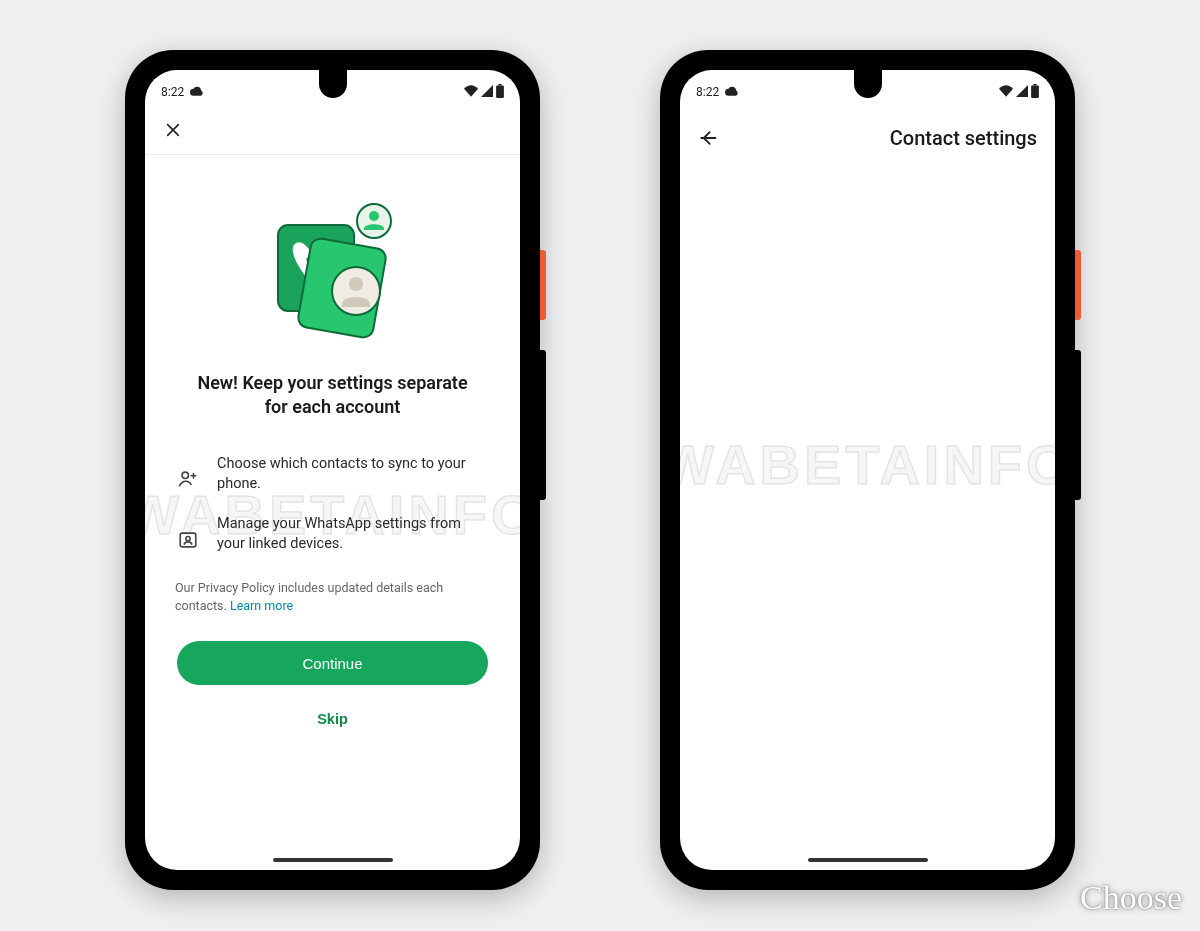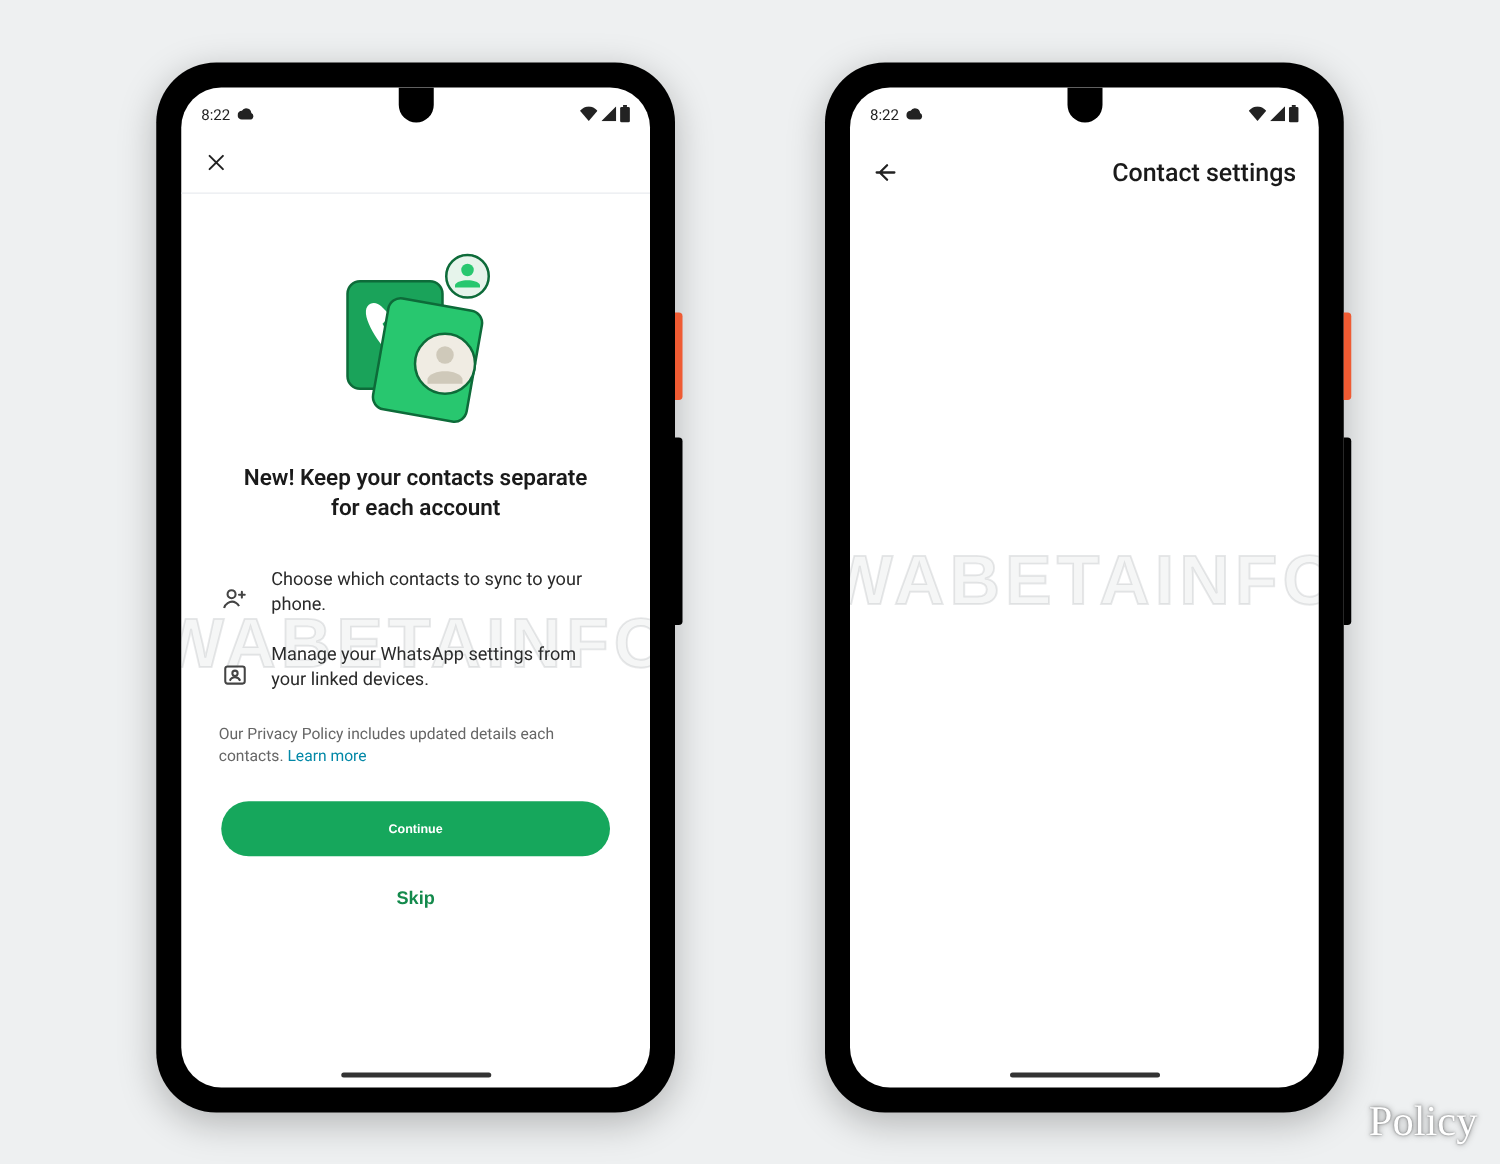--- a/index.html
+++ b/index.html
@@ -128,22 +128,22 @@
   .buttons {
     padding: 26px 6px 22px;
   }
   .btn-primary {
     width:100%;
     background:#16a75c;
     color:#fff;
     border:none;
     border-radius:26px;
     height:44px;
-    font-size:10px;
-    font-weight:700;
+    font-size:15px;
+    font-weight:400;
     cursor:pointer;
   }
   .btn-skip {
     width:100%;
     background:transparent;
     border:none;
     color:#148a4c;
     font-size:14.5px;
     font-weight:700;
     height:44px;
@@ -310,21 +310,21 @@
             <circle cx="126" cy="26" r="17" fill="#e6f4eb" stroke="#0d6b39" stroke-width="2"></circle>
             <circle cx="126" cy="21" r="5" fill="#28c76f"></circle>
             <path d="M116 33c2-5 18-5 20 0v2h-20z" fill="#28c76f"></path>
 
             <circle cx="108" cy="96" r="24" fill="#f0ece3" stroke="#0d6b39" stroke-width="2"></circle>
             <circle cx="108" cy="89" r="7" fill="#cfc9ba"></circle>
             <path d="M94 108c3-8 25-8 28 0v4H94z" fill="#cfc9ba"></path>
           </svg>
         </div>
 
-        <div class="title1">New! Keep your contacts separate for each account</div>
+        <div class="title1">New! Keep your settings separate for each account</div>
 
         <div class="bullet">
           <div class="bicon">
             <svg width="22" height="22" viewBox="0 0 24 24" fill="none" stroke="#444" stroke-width="1.8">
               <circle cx="9" cy="8" r="3.5"></circle>
               <path d="M2.5 20c1-4 5-5.5 7-5.5s5 1.5 6 4"></path>
               <path d="M18 6v5M15.5 8.5h5" stroke-linecap="round"></path>
             </svg>
           </div>
           <div class="btext">Choose which contacts to sync to your phone.</div>
@@ -406,13 +406,13 @@
       </div>
 
       <div class="navbar">
         <div class="navhandle"></div>
       </div>
     </div>
   </div>
 
 </div>
 
-<div class="watermark-corner">Policy</div>
+<div class="watermark-corner">Choose</div>
 
 </body></html>

